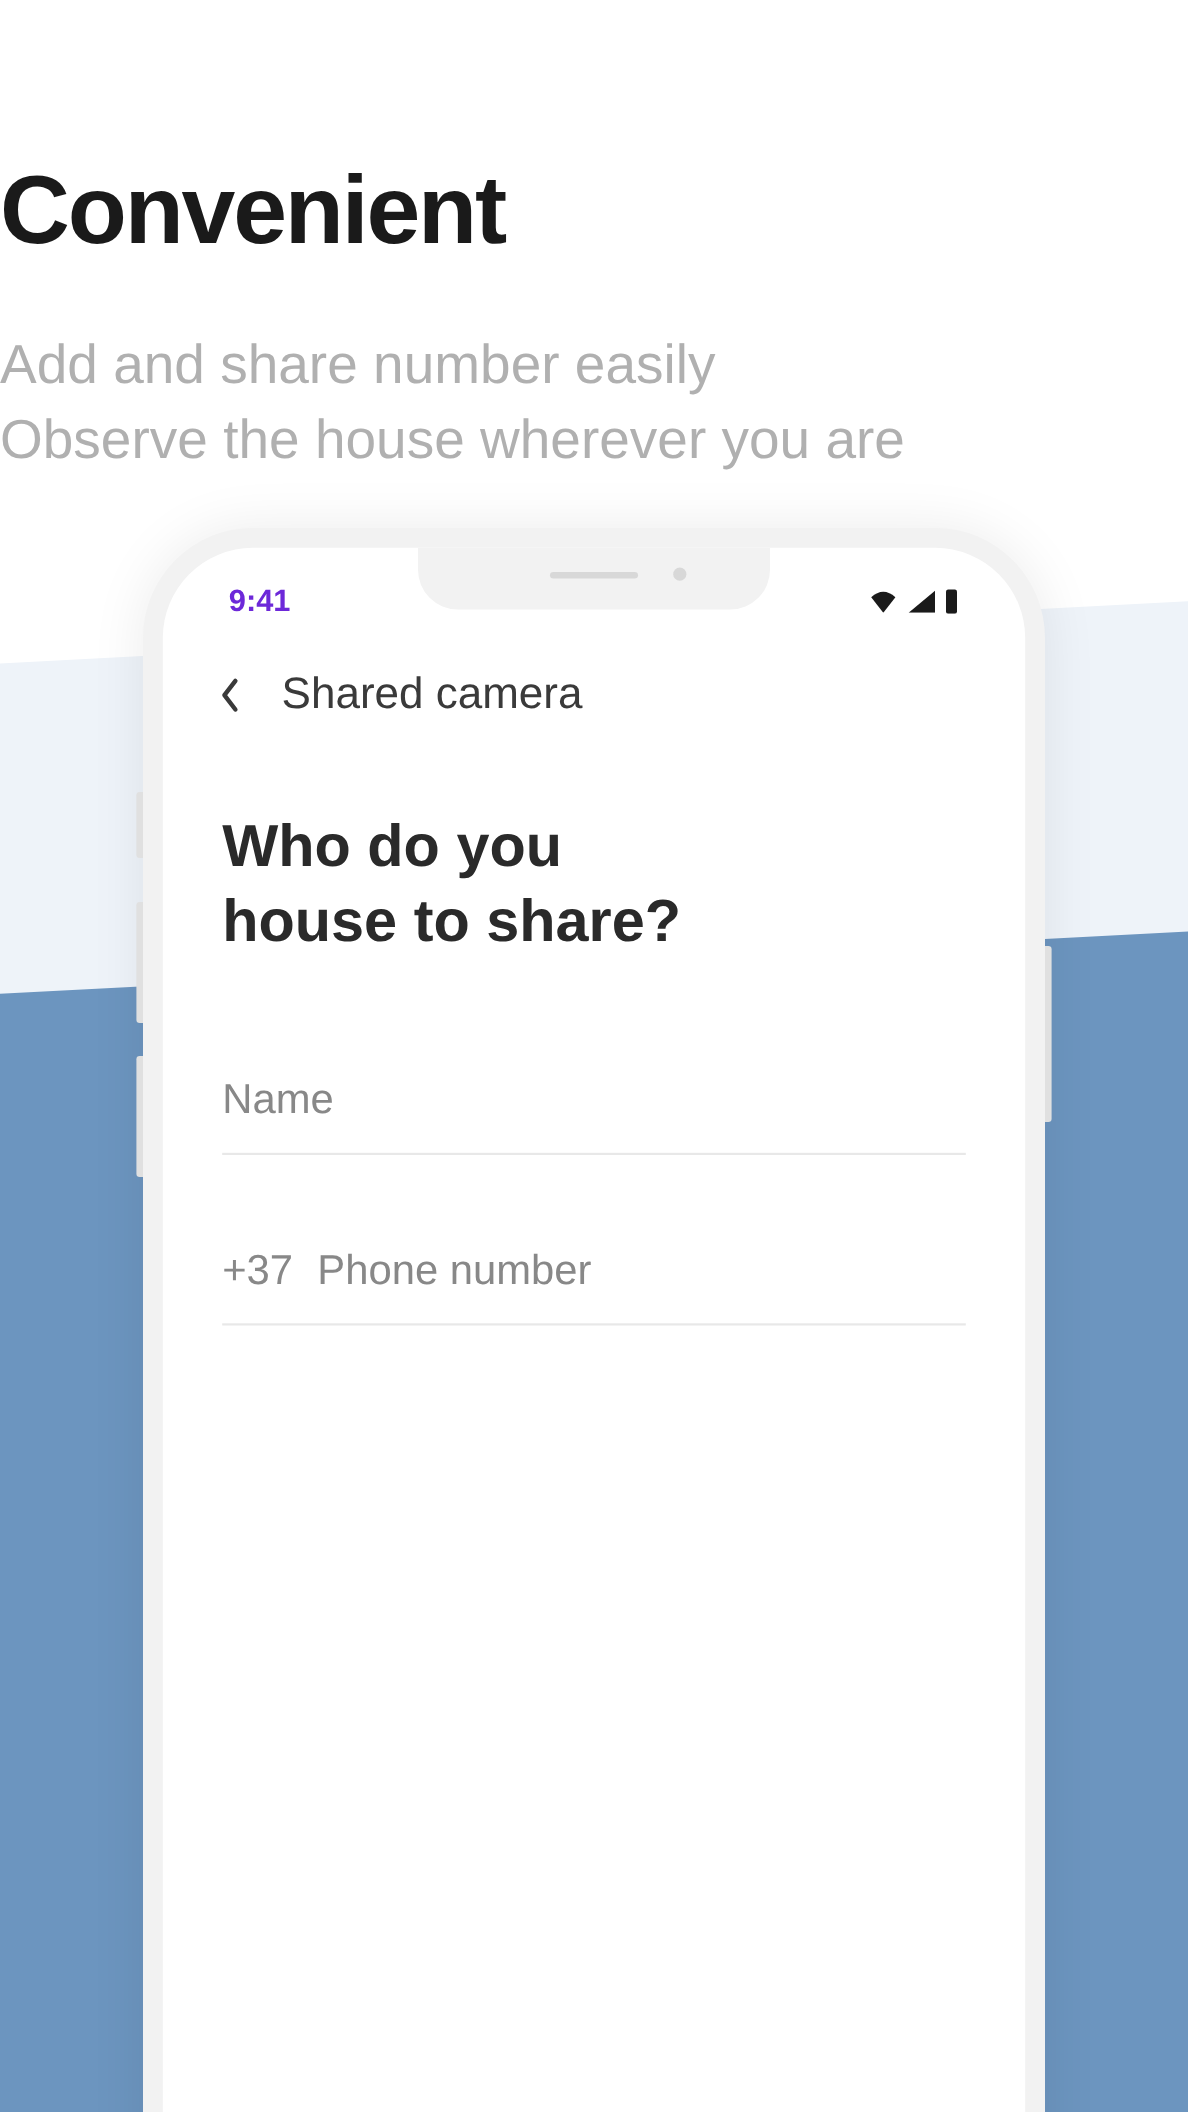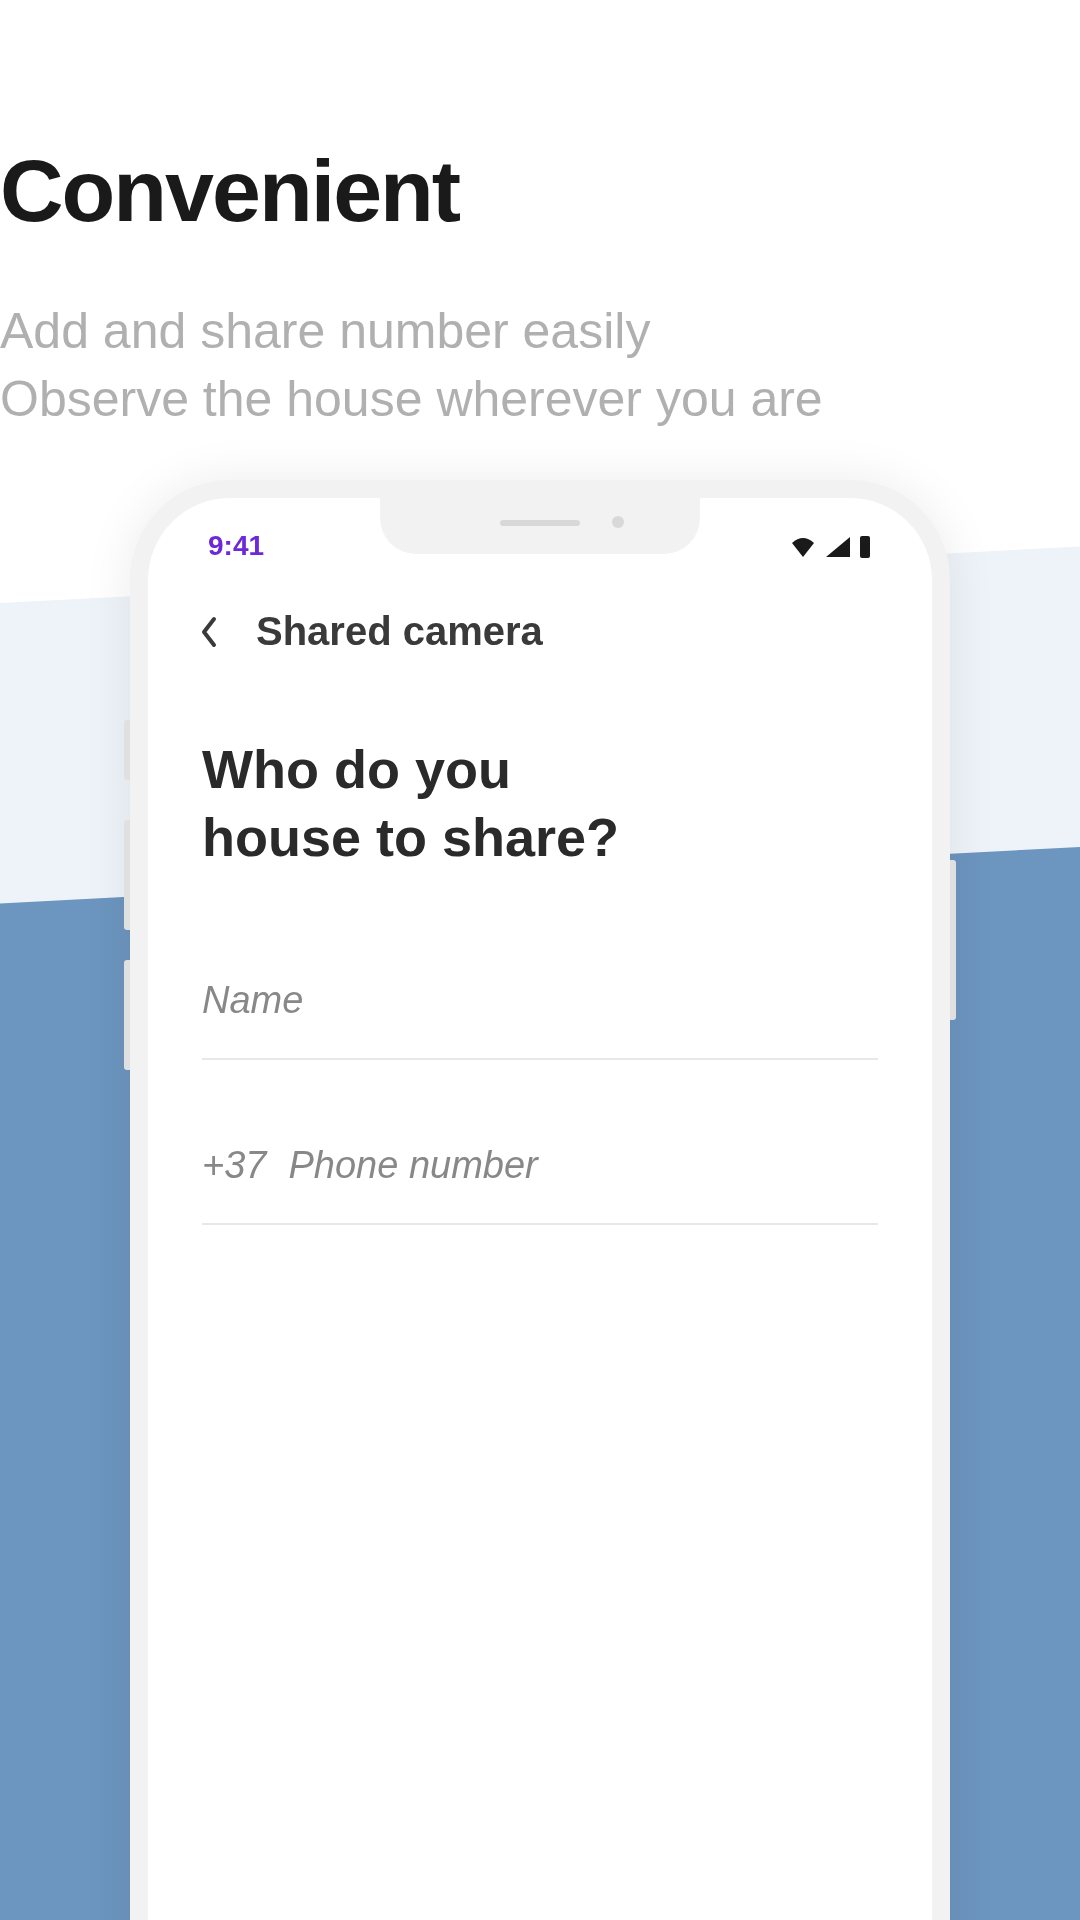--- a/index.html
+++ b/index.html
@@ -201,47 +201,46 @@
       font-weight: 300;
       cursor: pointer;
       width: 40px;
       display: flex;
       align-items: center;
       justify-content: center;
     }
     
     .header-title {
       font-size: 40px;
-      font-weight: 700;
+      font-weight: 400;
       color: #3a3a3a;
     }
     
     .content {
       padding: 52px 54px 0 54px;
     }
     
     .question {
       font-size: 54px;
       font-weight: 700;
       color: #2a2a2a;
       line-height: 1.25;
     }
     
     .form-fields {
       margin-top: 108px;
     }
     
     .field {
       border-bottom: 2px solid #e8e8e8;
-      padding-bottom: 36px;
+      padding-bottom: 26px;
       margin-bottom: 84px;
       display: flex;
       align-items: center;
       gap: 22px;
-      font-style: italic;
     }
     
     .field-placeholder {
       font-size: 38px;
       color: #888888;
       font-weight: 400;
     }
     
     .country-code {
       font-size: 38px;

